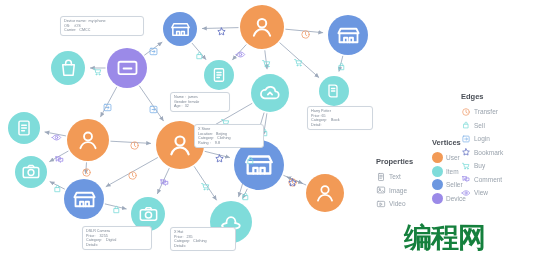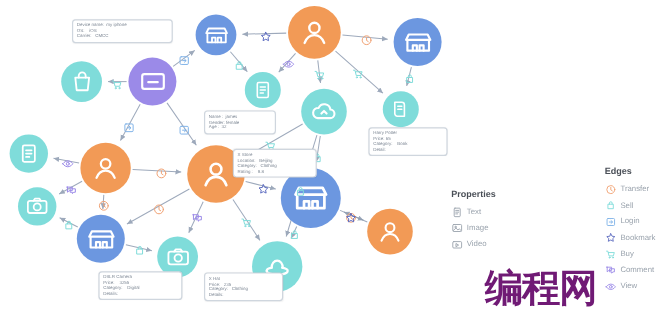--- a/index.html
+++ b/index.html
@@ -21,21 +21,21 @@
   .lrow{display:flex;align-items:center;gap:3px;height:13.5px;}
   .lrow .lb{font-size:6.5px;color:#9aa3ad;}
   .sw{width:11px;height:11px;border-radius:50%;flex:0 0 auto;}
   .gi{width:10px;height:10px;flex:0 0 auto;display:flex;align-items:center;justify-content:center;}
 
   #wm{position:absolute;left:404px;top:224px;display:flex;align-items:center;gap:3px;}
   #wm .wmbox{width:34px;height:34px;background:#e8231f;border-radius:3px;
        display:flex;align-items:center;justify-content:center;
        color:#fff;font-weight:bold;font-style:italic;font-size:20px;
        font-family:"DejaVu Sans",sans-serif;letter-spacing:-1px;}
-  #wm .wmtx{font-size:32px;font-weight:bold;color:#701a75;
+  #wm .wmtx{font-size:28px;font-weight:bold;color:#15803d;
        font-family:"DejaVu Sans",sans-serif;letter-spacing:-1px;line-height:1;}
 </style>
 </head>
 <body>
 
 <div id="stage">
   <svg id="graph" viewBox="0 0 550 265">
       <defs>
         <marker id="ah" markerWidth="7" markerHeight="7" refX="5.6" refY="2.6" orient="auto">
           <path d="M0,0 L5.6,2.6 L0,5.2 z" fill="#8d9bb0"></path>
@@ -379,22 +379,43 @@
             <svg xmlns="http://www.w3.org/2000/svg" width="10" height="10" viewBox="0 0 24 24">
               <rect x="3.2" y="5.6" width="17.6" height="12.8" rx="2" fill="none" stroke="#9aa3ad" stroke-width="1.8" stroke-linecap="round" stroke-linejoin="round"></rect>
               <path d="M10.2 9.8l4.6 2.8-4.6 2.8z" fill="none" stroke="#9aa3ad" stroke-width="1.8" stroke-linecap="round" stroke-linejoin="round"></path>
             </svg>
           </span>
           <span class="lb">Video</span>
         </div>
       </div>
   </div>
 
-
-  <div class="legend" style="left:504px;top:92px;margin-top:46px;">
+  <div class="legend" style="left:432px;top:138px;">
+    <div class="hd">Vertices</div>
+    <div id="vertrows" style="margin-top:4px;">
+        <div class="lrow">
+          <span class="sw" style="background:#F29A56"></span>
+          <span class="lb">User</span>
+        </div>
+        <div class="lrow">
+          <span class="sw" style="background:#7FDCDA"></span>
+          <span class="lb">Item</span>
+        </div>
+        <div class="lrow">
+          <span class="sw" style="background:#6C97E0"></span>
+          <span class="lb">Seller</span>
+        </div>
+        <div class="lrow">
+          <span class="sw" style="background:#9B8AE8"></span>
+          <span class="lb">Device</span>
+        </div>
+      </div>
+  </div>
+
+  <div class="legend" style="left:461px;top:92px;">
     <div class="hd">Edges</div>
     <div id="edgerows" style="margin-top:4px;">
         <div class="lrow">
           <span class="gi">
             <svg xmlns="http://www.w3.org/2000/svg" width="10" height="10" viewBox="0 0 24 24">
               <circle cx="12" cy="12" r="8" fill="none" stroke="#F0A071" stroke-width="1.8" stroke-linecap="round" stroke-linejoin="round"></circle>
               <path d="M12 7.5v5l3 2" fill="none" stroke="#F0A071" stroke-width="1.8" stroke-linecap="round" stroke-linejoin="round"></path>
             </svg>
           </span>
           <span class="lb">Transfer</span>

